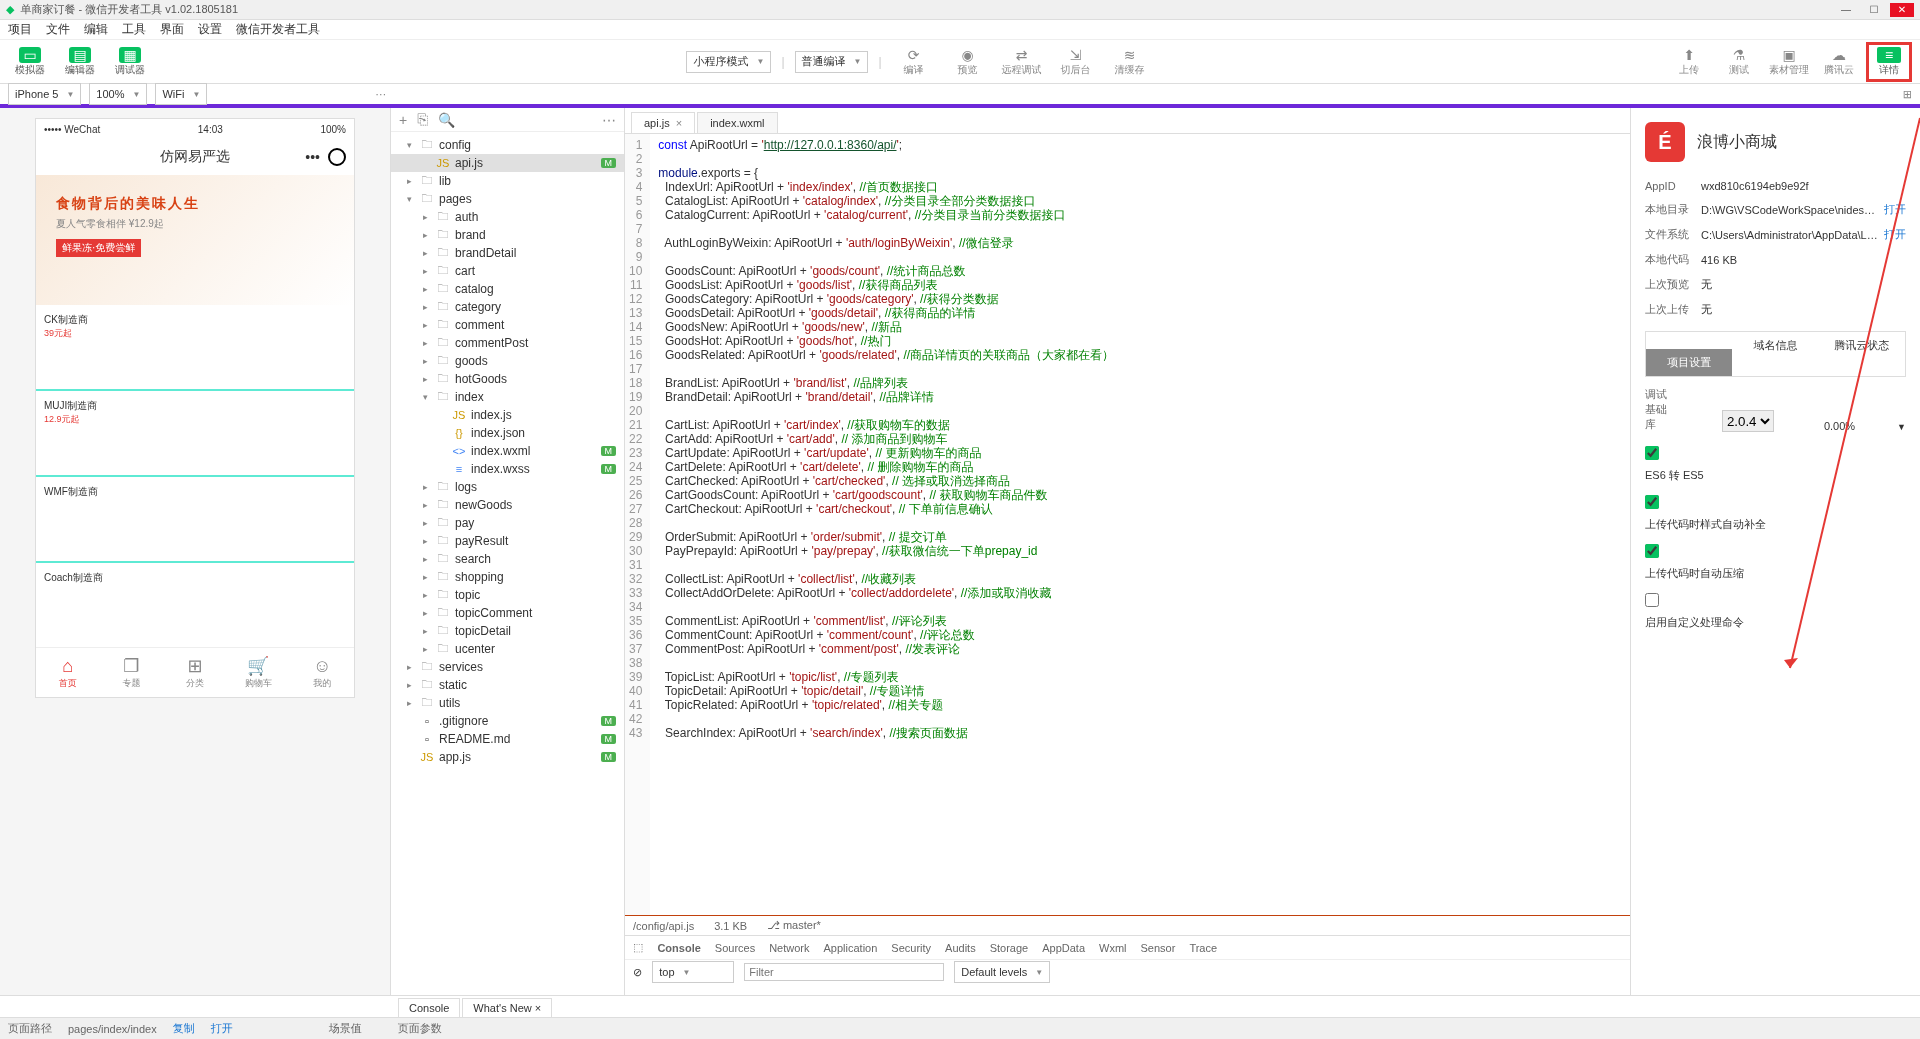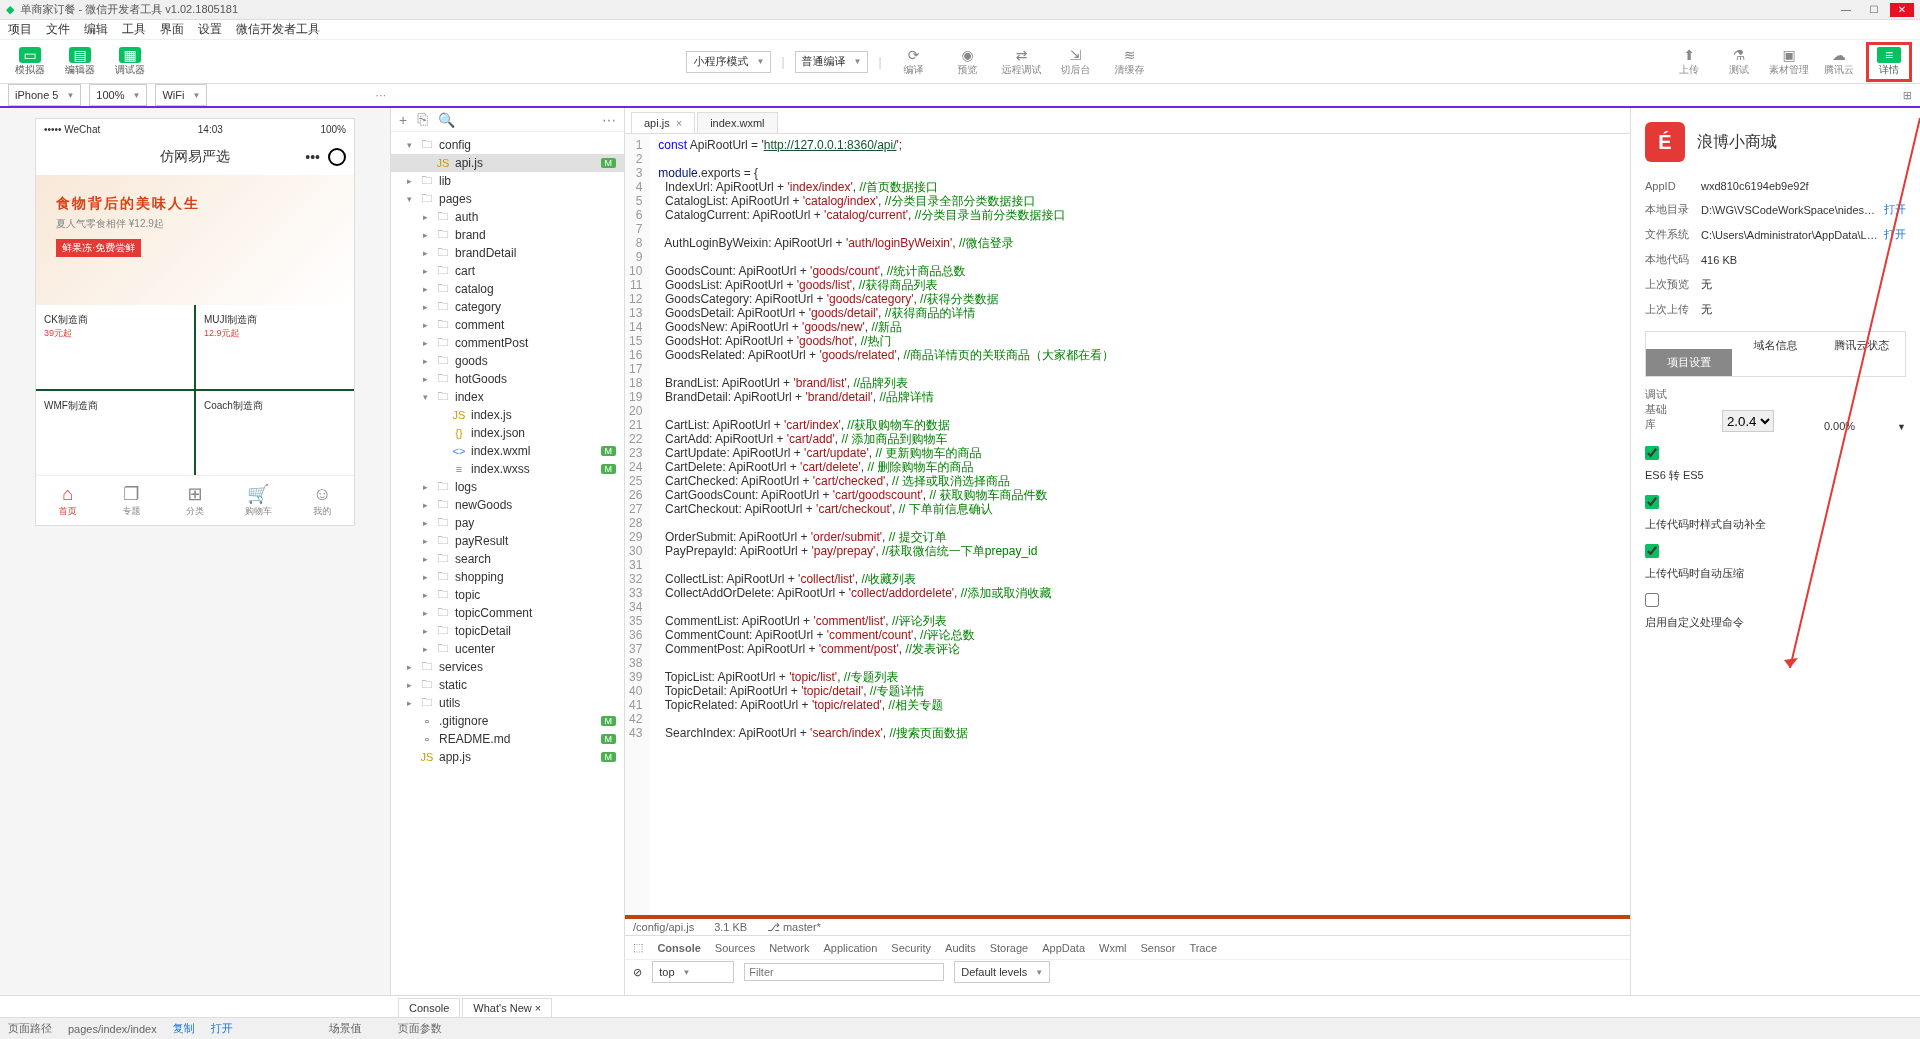--- a/index.html
+++ b/index.html
@@ -16,35 +16,35 @@
 .tool-btn .ico { width:22px; height:16px; display:flex; align-items:center; justify-content:center; font-size:14px; }
 .tool-btn.sim .ico { background:#07c160; color:#fff; border-radius:3px; }
 .tool-btn.dim { color:#888; }
 .center-controls { display:flex; gap:10px; margin-left:auto; margin-right:auto; align-items:center; }
 .sel-mini { border:1px solid #ccc; height:22px; padding:0 6px; font-size:11px; display:flex; align-items:center; background:#fff; }
 .sel-mini::after { content:"▼"; font-size:8px; margin-left:8px; color:#888; }
 .right-tools { display:flex; gap:4px; }
 .right-tools .tool-btn { width:46px; }
 .detail-btn { border:3px solid #e53935; padding:2px; }
 .detail-btn .ico { background:#07c160; color:#fff; width:24px; height:18px; border-radius:2px; display:flex; align-items:center; justify-content:center; }
-.device-bar { height:24px; display:flex; align-items:center; gap:8px; padding:0 8px; border-bottom:2px solid #6d28d9; font-size:11px; }
+.device-bar { height:24px; display:flex; align-items:center; gap:8px; padding:0 8px; border-bottom:4px solid #6d28d9; font-size:11px; }
 .main { display:flex; height:calc(1039px - 20px - 20px - 44px - 24px - 22px - 22px); }
 .simulator { width:390px; background:#f5f5f5; display:flex; flex-direction:column; align-items:center; padding-top:10px; }
 .phone { width:320px; background:#fff; border:1px solid #ddd; }
 .phone-status { height:20px; display:flex; align-items:center; justify-content:space-between; padding:0 8px; font-size:10px; }
 .phone-head { height:36px; display:flex; align-items:center; justify-content:center; position:relative; font-size:14px; }
 .phone-head .dots { position:absolute; right:34px; }
 .phone-head .target { position:absolute; right:8px; width:18px; height:18px; border:2px solid #000; border-radius:50%; }
 .banner { height:130px; background:linear-gradient(135deg,#f8e8d8,#fff); position:relative; overflow:hidden; padding:20px; }
 .banner h3 { font-size:14px; color:#d84315; letter-spacing:2px; }
 .banner p { font-size:10px; color:#888; margin-top:4px; }
 .banner .tag { background:#e53935; color:#fff; font-size:10px; padding:2px 6px; margin-top:8px; display:inline-block; }
 .nav-tabs { display:flex; justify-content:space-around; height:42px; align-items:center; font-size:11px; color:#666; }
 .brand-title { text-align:center; padding:10px 0; font-size:12px; }
-.brand-grid { display:grid; grid-template-columns:1fr 1fr; gap:2px; background:#14532d; }
+.brand-grid { display:grid; grid-template-columns:1fr; gap:2px; background:#5eead4; }
 .brand-item { background:#fff; padding:8px; font-size:10px; height:84px; }
 .brand-item .name { color:#333; }
 .brand-item .price { color:#e53935; font-size:9px; }
 .tabbar { display:flex; height:50px; border-top:1px solid #eee; }
 .tabbar .tab { flex:1; display:flex; flex-direction:column; align-items:center; justify-content:center; font-size:9px; color:#888; }
 .tabbar .tab.active { color:#e53935; }
 .tabbar .tab .ti { font-size:18px; }
 .filetree { width:235px; border-left:1px solid #ddd; border-right:1px solid #ddd; display:flex; flex-direction:column; }
 .tree-head { height:24px; display:flex; align-items:center; gap:10px; padding:0 8px; border-bottom:1px solid #eee; font-size:14px; color:#888; }
 .tree-body { flex:1; overflow:auto; padding:4px 0; font-size:12px; }
@@ -65,21 +65,21 @@
 .ed-tab { padding:4px 12px; border:1px solid #ddd; border-bottom:none; font-size:11px; display:flex; align-items:center; gap:6px; background:#f7f7f7; }
 .ed-tab.active { background:#fff; }
 .ed-tab .x { color:#888; cursor:pointer; }
 .code-area { flex:1; display:flex; overflow:auto; font-family:Consolas,monospace; font-size:12px; }
 .gutter { background:#fafafa; color:#999; text-align:right; padding:4px 8px 4px 4px; user-select:none; }
 .gutter div { height:14px; line-height:14px; }
 .code { padding:4px 8px; white-space:pre; }
 .code div { height:14px; line-height:14px; }
 .kw { color:#0000ff; } .str { color:#a31515; } .com { color:#008000; } .prop { color:#001080; }
 .url { color:#14532d; text-decoration:underline; }
-.ed-status { height:20px; border-top:4px solid #c2410c; display:flex; align-items:center; gap:20px; padding:0 8px; font-size:11px; color:#666; }
+.ed-status { height:20px; border-top:1px solid #c2410c; display:flex; align-items:center; gap:20px; padding:0 8px; font-size:11px; color:#666; }
 .devtools { height:60px; border-top:1px solid #ddd; display:flex; flex-direction:column; font-size:11px; }
 .dev-tabs { display:flex; gap:14px; height:24px; align-items:center; padding:0 8px; border-bottom:1px solid #eee; color:#666; }
 .dev-ctrl { display:flex; gap:10px; height:24px; align-items:center; padding:0 8px; }
 .dev-ctrl input { border:1px solid #ccc; height:18px; padding:0 4px; font-size:11px; }
 .detail-panel { width:290px; border-left:1px solid #ddd; padding:14px; overflow:auto; position:relative; }
 .detail-panel .arrow-line { position:absolute; top:0; right:0; width:150px; height:600px; pointer-events:none; }
 .app-head { display:flex; align-items:center; gap:12px; margin-bottom:18px; }
 .app-head .logo { width:40px; height:40px; background:#e53935; border-radius:6px; display:flex; align-items:center; justify-content:center; color:#fff; font-size:20px; font-weight:bold; }
 .app-head .name { font-size:16px; }
 .info-row { display:flex; align-items:center; margin-bottom:10px; font-size:11px; }

